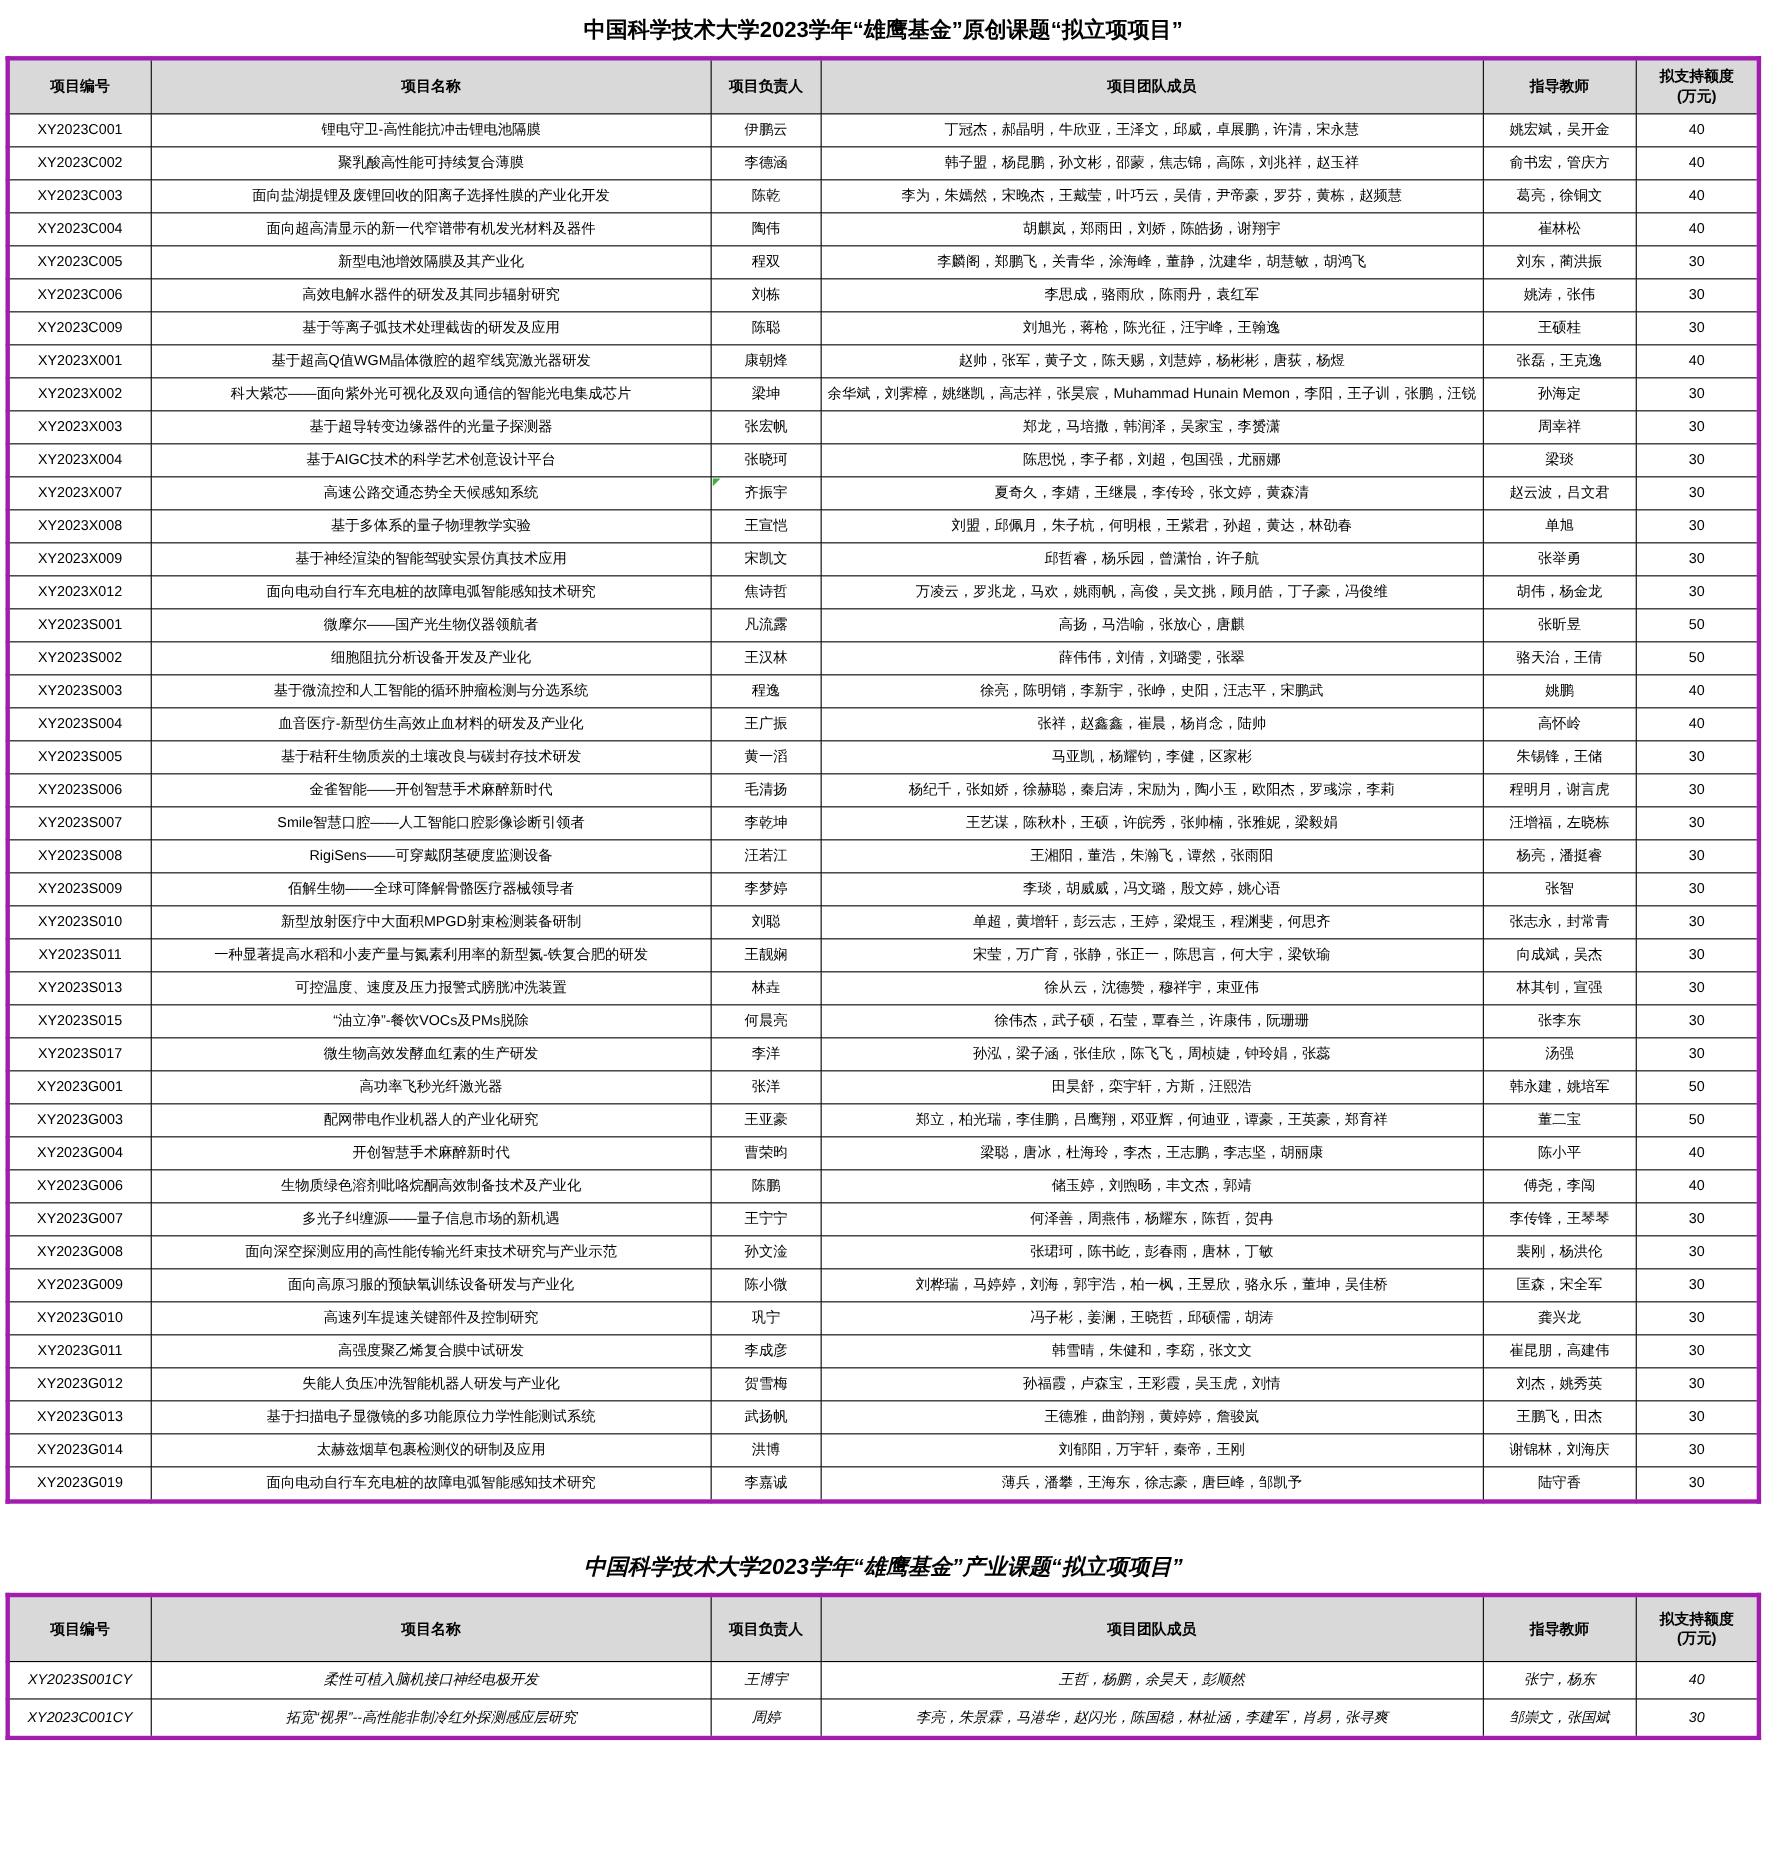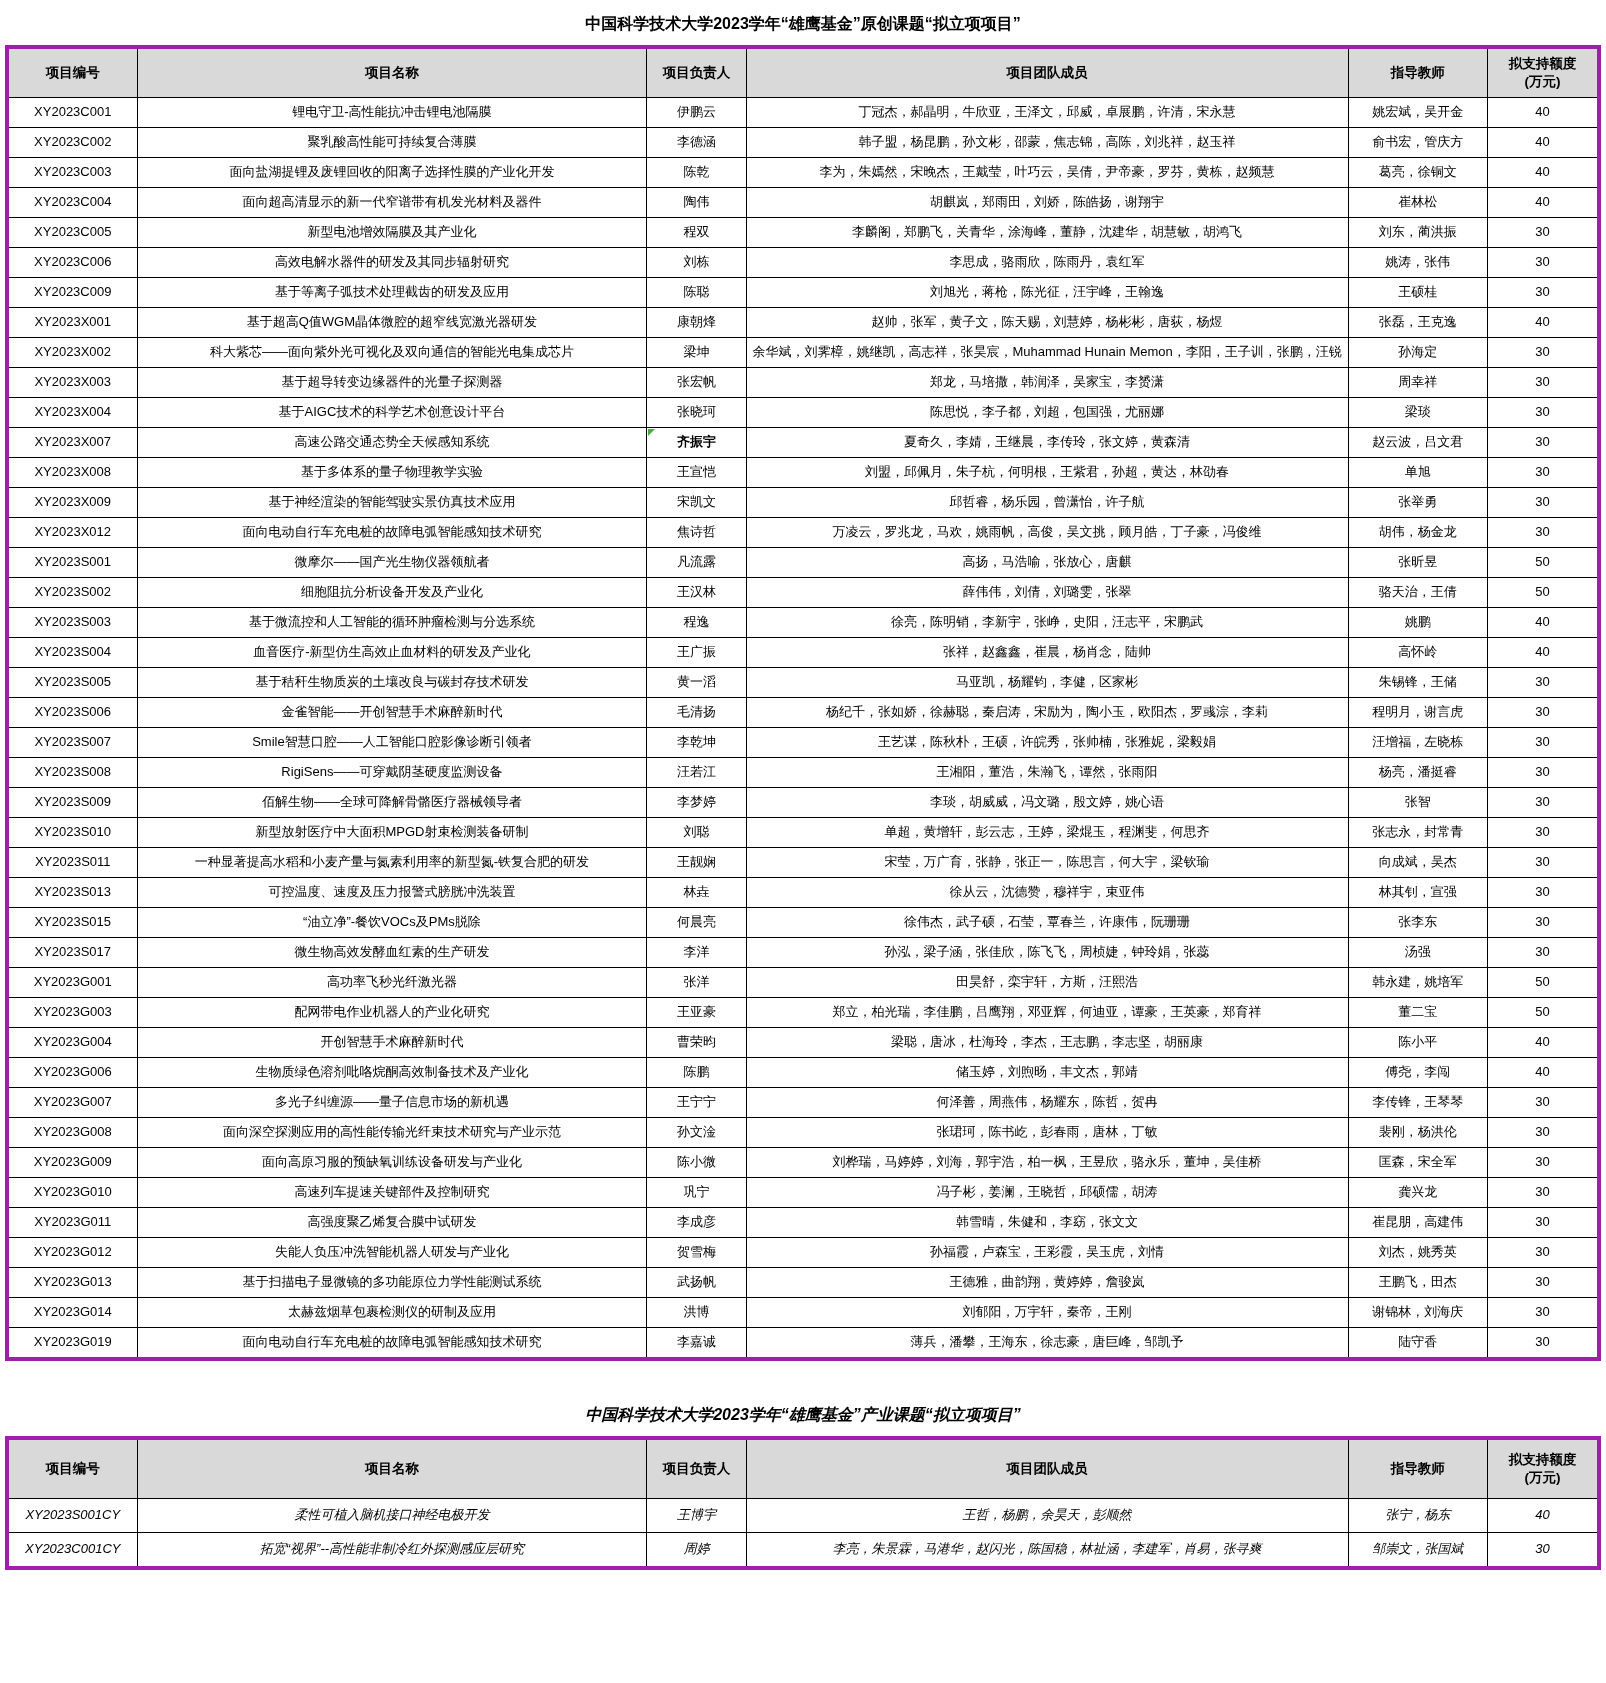--- a/index.html
+++ b/index.html
@@ -1,31 +1,31 @@
 <!DOCTYPE html>
 <html><head>
 <meta charset="utf-8">
 <style>
   html,body{margin:0;padding:0;background:#ffffff;}
   body{width:1606px;font-family:"Liberation Sans","DejaVu Sans",sans-serif;color:#000;}
-  .table-title{text-align:center;font-weight:bold;font-size:16px;margin:14px 0 10px 0;}
+  .table-title{text-align:center;font-weight:bold;font-size:20px;margin:14px 0 10px 0;}
   .table-block.t2 .table-title{margin-top:44px;font-style:italic;}
   table{border-collapse:collapse;margin:0 5px;width:1596px;table-layout:fixed;border:4px solid #a21caf;}
   th,td{border:1px solid #000;text-align:center;vertical-align:middle;padding:1px 4px;word-break:break-all;}
   th{background:#d9d9d9;font-size:13.5px;font-weight:bold;height:46px;line-height:1.35;}
   .t2 th{height:56px;}
   td{font-size:13px;height:27px;line-height:1.3;}
   .t2 td{height:31px;font-style:italic;}
   .col0{width:7.8%}
   .col1{width:32.6%}
   .col2{width:5.9%}
   .col3{width:38.6%}
   .col4{width:8.5%}
   .col5{width:6.6%}
-  td.rel{position:relative;font-weight:bold;}
+  td.rel{position:relative;}
   .corner{position:absolute;left:1px;top:1px;width:0;height:0;border-top:7px solid #3faf46;border-right:7px solid transparent;}
 </style>
 </head>
 <body>
 
 <div>
 
   <div class="table-block t1">
     <div class="table-title">中国科学技术大学2023学年“雄鹰基金”原创课题“拟立项项目”</div>
     <table>

